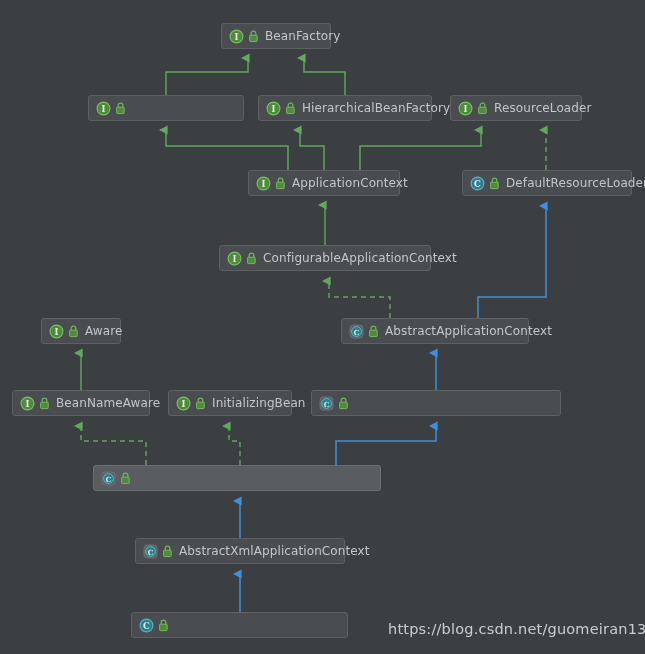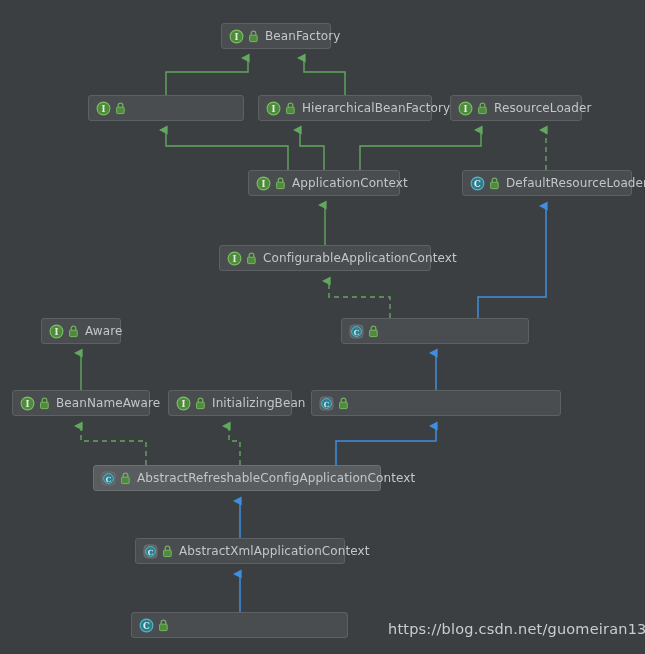--- a/index.html
+++ b/index.html
@@ -245,20 +245,21 @@
             <circle cx="7.5" cy="7.5" r="4.9" fill="#2f7d8c" stroke="#55b6c8" stroke-width="1"></circle>
             <text x="7.5" y="10.6" text-anchor="middle" font-family="DejaVu Serif, serif" font-size="7" font-weight="bold" fill="#d6f0f5">C</text>
           </svg>
         </span>
         <span class="icon-lock">
           <svg width="11" height="13" viewBox="0 0 11 13">
             <path d="M3.2,5.4 L3.2,3.4 A2.3,2.3 0 0 1 7.8,3.4 L7.8,5.4" fill="none" stroke="#6fae5c" stroke-width="1.3"></path>
             <rect x="1.6" y="5.2" width="7.6" height="6.4" rx="0.8" ry="0.8" fill="#4f8a3f" stroke="#7cc05f" stroke-width="0.9"></rect>
           </svg>
         </span>
+        <span class="node-label">AbstractApplicationContext</span>
       </div>
       <div class="node" style="left: 12px; top: 390px; width: 138px;">
         <span class="icon-stereotype">
           <svg width="15" height="15" viewBox="0 0 15 15">
             <circle cx="7.5" cy="7.5" r="6.4" fill="#4f8a3f" stroke="#7cc05f" stroke-width="1.1"></circle>
             <text x="7.5" y="11" text-anchor="middle" font-family="DejaVu Serif, serif" font-size="8.5" font-weight="bold" fill="#dfeed4">I</text>
           </svg>
         </span>
         <span class="icon-lock">
           <svg width="11" height="13" viewBox="0 0 11 13">
@@ -305,21 +306,20 @@
             <circle cx="7.5" cy="7.5" r="4.9" fill="#2f7d8c" stroke="#55b6c8" stroke-width="1"></circle>
             <text x="7.5" y="10.6" text-anchor="middle" font-family="DejaVu Serif, serif" font-size="7" font-weight="bold" fill="#d6f0f5">C</text>
           </svg>
         </span>
         <span class="icon-lock">
           <svg width="11" height="13" viewBox="0 0 11 13">
             <path d="M3.2,5.4 L3.2,3.4 A2.3,2.3 0 0 1 7.8,3.4 L7.8,5.4" fill="none" stroke="#6fae5c" stroke-width="1.3"></path>
             <rect x="1.6" y="5.2" width="7.6" height="6.4" rx="0.8" ry="0.8" fill="#4f8a3f" stroke="#7cc05f" stroke-width="0.9"></rect>
           </svg>
         </span>
-        <span class="node-label">AbstractRefreshableConfigApplicationContext</span>
       </div>
       <div class="node" style="left: 135px; top: 538px; width: 210px;">
         <span class="icon-stereotype">
           <svg width="15" height="15" viewBox="0 0 15 15">
             <rect x="1.0" y="1.0" width="13" height="13" rx="3.4" ry="3.4" fill="#5d6163" stroke="#6e7274" stroke-width="1"></rect>
             <circle cx="7.5" cy="7.5" r="4.9" fill="#2f7d8c" stroke="#55b6c8" stroke-width="1"></circle>
             <text x="7.5" y="10.6" text-anchor="middle" font-family="DejaVu Serif, serif" font-size="7" font-weight="bold" fill="#d6f0f5">C</text>
           </svg>
         </span>
         <span class="icon-lock">

